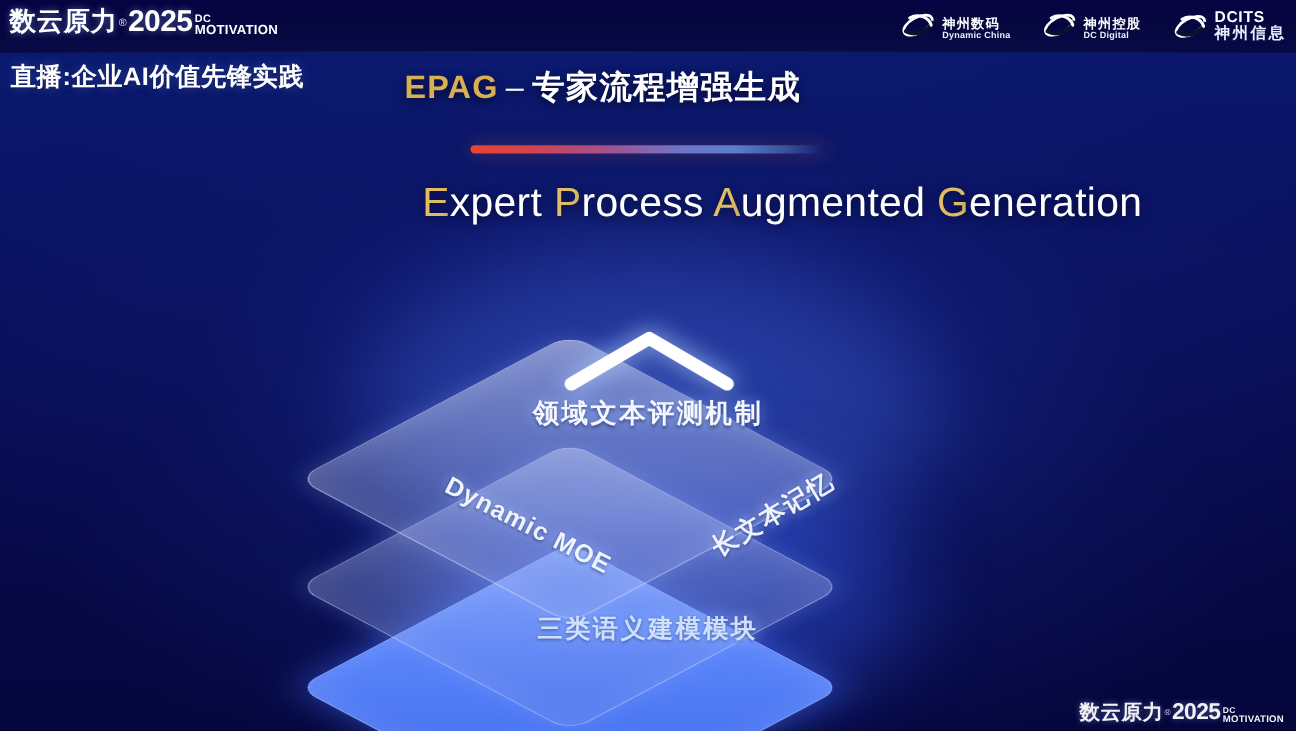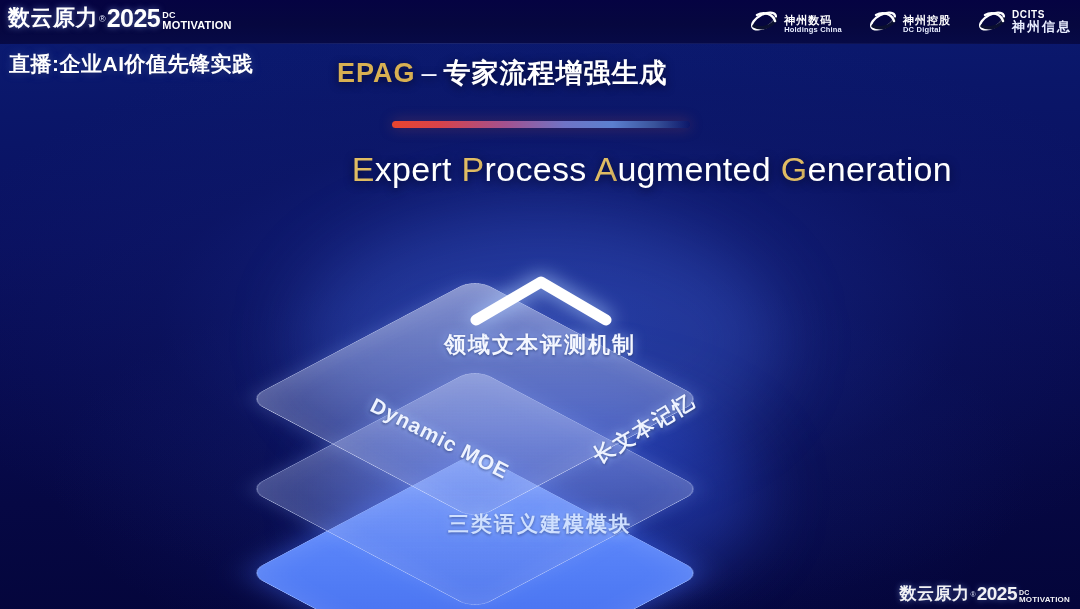--- a/index.html
+++ b/index.html
@@ -65,21 +65,21 @@
     position:absolute;right:8px;top:4px;height:34px;
     display:flex;align-items:center;gap:26px;z-index:26;
   }
   .logo{display:flex;align-items:flex-end;gap:5px;}
   .swoosh{
     width:30px;height:26px;flex:0 0 auto;position:relative;
   }
   .logo .txt{display:flex;flex-direction:column;line-height:1.05;}
   .logo .t1{font-size:11px;font-weight:bold;color:#fff;letter-spacing:1px;}
   .logo .t2{font-size:7.5px;font-weight:bold;color:#e9eeff;letter-spacing:.2px;}
-  .logo.alt .t1{font-size:10px;letter-spacing:.6px;}
+  .logo.alt .t1{font-size:13px;letter-spacing:.6px;}
   .logo.alt .t2{font-size:13px;letter-spacing:2px;}
 
   
   #live-title{
     position:absolute;left:9px;top:50px;z-index:22;
     font-size:21px;font-weight:bold;color:#ffffff;letter-spacing:.5px;
     text-shadow:0 1px 5px rgba(20,30,90,.9),0 0 10px rgba(120,160,255,.35);
   }
   #slide-title{
     position:absolute;left:337px;top:55px;z-index:22;
@@ -206,21 +206,21 @@
     <div class="logo">
       <span class="swoosh">
         <svg viewBox="0 0 60 52" width="30" height="26" aria-hidden="true">
           <ellipse cx="30" cy="26" rx="26" ry="13" fill="none" stroke="#ffffff" stroke-width="4.5" transform="rotate(-28 30 26)"></ellipse>
           <path d="M10 36 C24 44 46 38 54 22" fill="none" stroke="#0b1030" stroke-width="7" stroke-linecap="round"></path>
           <path d="M16 14 C30 6 48 12 52 26" fill="none" stroke="#ffffff" stroke-width="5" stroke-linecap="round"></path>
         </svg>
       </span>
       <span class="txt">
         <span class="t1">神州数码</span>
-        <span class="t2">Holdings China</span>
+        <span class="t2">Dynamic China</span>
       </span>
     </div>
 
     <div class="logo">
       <span class="swoosh">
         <svg viewBox="0 0 60 52" width="30" height="26" aria-hidden="true">
           <ellipse cx="30" cy="26" rx="26" ry="13" fill="none" stroke="#ffffff" stroke-width="4.5" transform="rotate(-28 30 26)"></ellipse>
           <path d="M10 36 C24 44 46 38 54 22" fill="none" stroke="#0b1030" stroke-width="7" stroke-linecap="round"></path>
           <path d="M16 14 C30 6 48 12 52 26" fill="none" stroke="#ffffff" stroke-width="5" stroke-linecap="round"></path>
         </svg>

